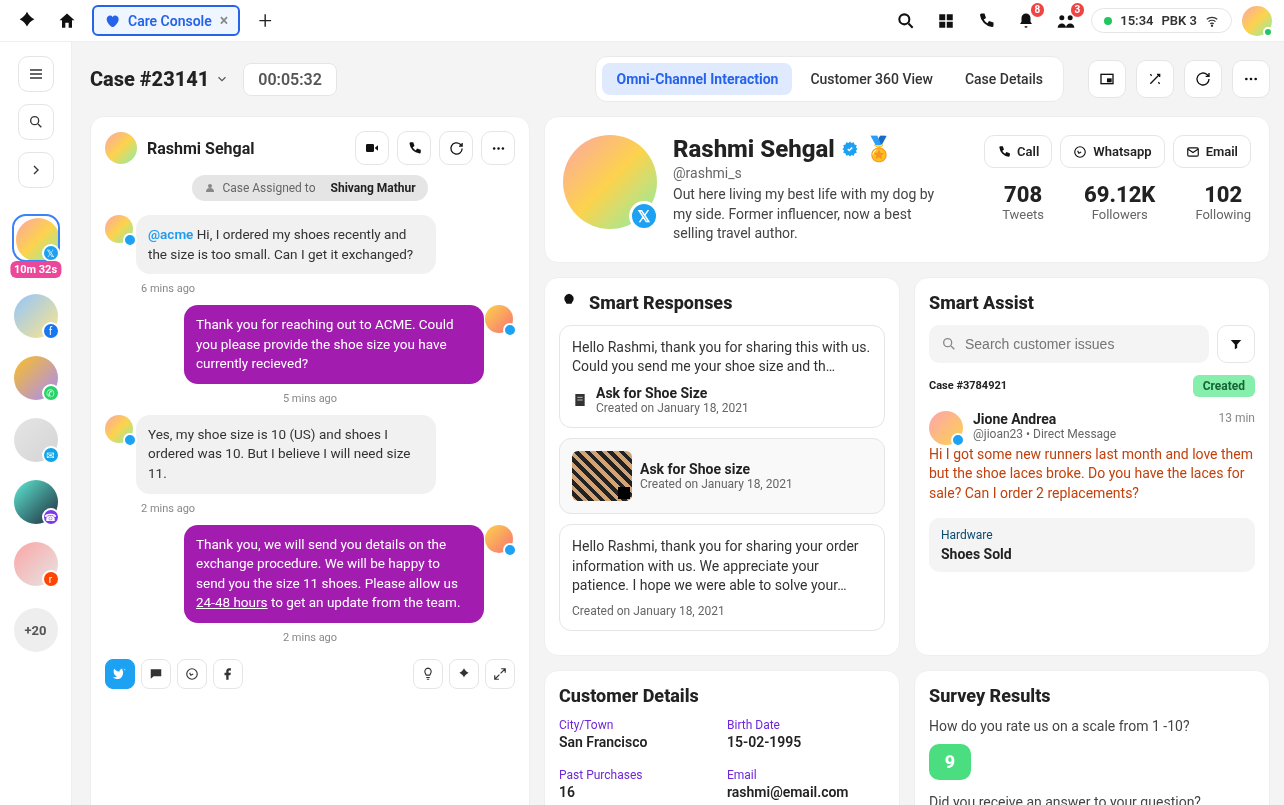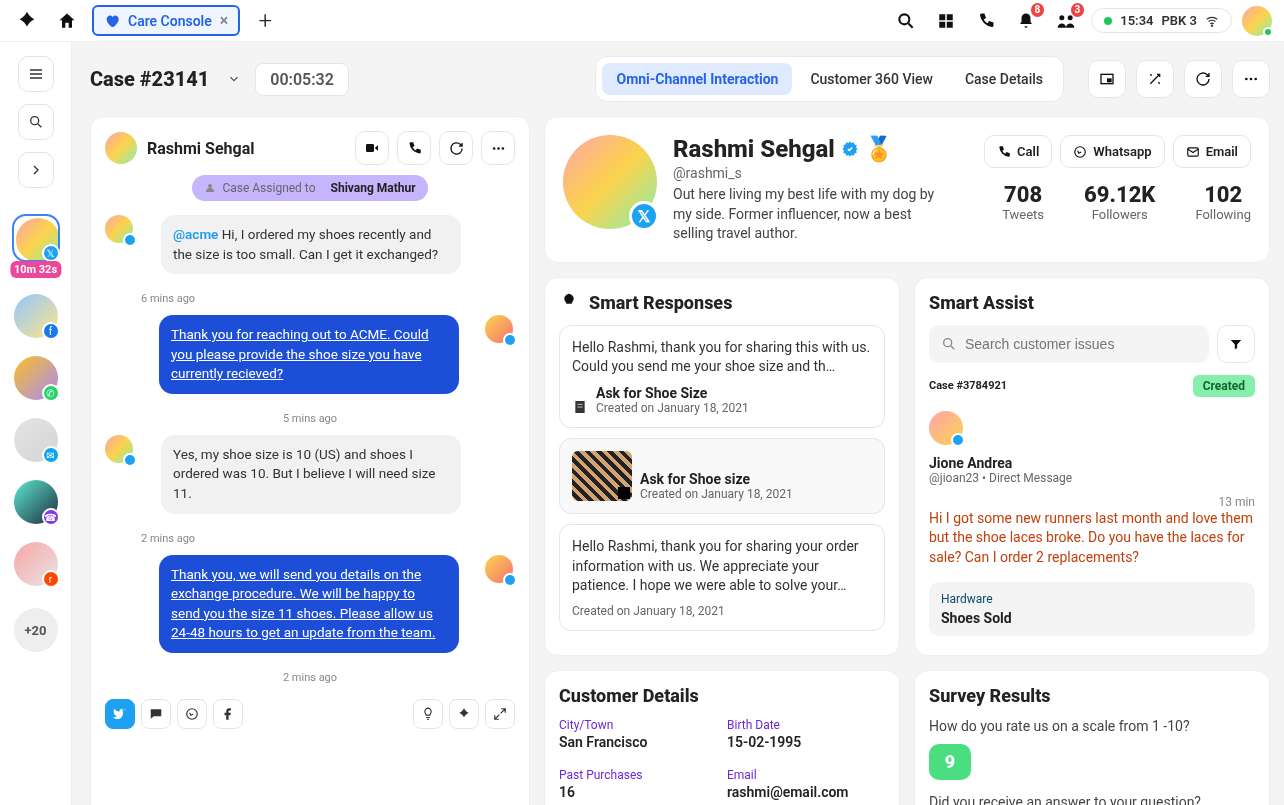--- a/index.html
+++ b/index.html
@@ -16,39 +16,39 @@
 .nav-rail { width:72px; background:#fff; border-right:1px solid #eee; display:flex; flex-direction:column; align-items:center; padding:14px 0; gap:12px; }
 .rail-btn { width:36px; height:36px; display:flex; align-items:center; justify-content:center; border:1px solid #e5e5e5; border-radius:10px; cursor:pointer; }
 .rail-contact { width:44px; height:44px; border-radius:50%; position:relative; margin-top:6px;}
 .rail-contact .timer { position:absolute; bottom:-18px; left:50%; transform:translateX(-50%); background:#ec4899; color:#fff; font-size:11px; font-weight:700; padding:2px 4px; border-radius:6px; white-space:nowrap;}
 .rail-contact.active { outline:2px solid #3b82f6; border-radius:12px; padding:2px;}
 .rail-contact .net { position:absolute; bottom:-2px; right:-2px; width:18px; height:18px; border-radius:50%; border:2px solid #fff; display:flex; align-items:center; justify-content:center; font-size:10px; color:#fff;}
 .net.tw{background:#1da1f2;} .net.fb{background:#1877f2;} .net.wa{background:#25d366;} .net.ms{background:#0ea5e9;} .net.vb{background:#7c3aed;} .net.rd{background:#ff4500;}
 .more-pill { width:44px;height:44px;border-radius:50%; background:#eee; display:flex;align-items:center;justify-content:center;font-weight:700;color:#555;font-size:13px; margin-top:10px;}
 .main { flex:1; overflow:auto; padding:14px 14px 14px 18px; }
 .case-bar { display:flex; align-items:center; gap:14px; margin-bottom:14px;}
-.case-id { font-size:20px; font-weight:800; display:flex; align-items:center; gap:18px;}
+.case-id { font-size:20px; font-weight:800; display:flex; align-items:center; gap:6px;}
 .timer-box{ border:1px solid #e5e5e5; border-radius:8px; padding:6px 14px; font-weight:600; color:#555; background:#fff;}
 .pill-tabs{ display:flex; background:#fff; border:1px solid #e9e9e9; border-radius:12px; padding:6px; gap:4px; margin-left:auto;}
 .pill-tab{ padding:8px 14px; border-radius:8px; font-size:14px; color:#333; cursor:pointer; font-weight:500;}
 .pill-tab.active{ background:#e0eaff; color:#2563eb; font-weight:700;}
 .case-actions{ display:flex; gap:10px; margin-left:10px;}
 .sq-btn { width:38px;height:38px; background:#fff; border:1px solid #e5e5e5; border-radius:10px; display:flex; align-items:center; justify-content:center; cursor:pointer;}
 .grid { display:grid; grid-template-columns: 440px 1fr; gap:14px;}
 .card { background:#fff; border-radius:14px; border:1px solid #eee; padding:14px; }
 .conv-header { display:flex; align-items:center; gap:10px; margin-bottom:10px;}
 .conv-header .hactions{ margin-left:auto; display:flex; gap:8px;}
 .hactions .mini{ width:34px; height:34px; border:1px solid #e5e5e5; border-radius:10px; display:flex; align-items:center; justify-content:center; cursor:pointer;}
-.assign-chip{ display:flex; align-items:center; justify-content:center; gap:6px; background:#c4b5fd; border-radius:20px; padding:6px 12px; font-size:12px; color:#666; margin:4px auto 14px; width:fit-content;}
+.assign-chip{ display:flex; align-items:center; justify-content:center; gap:6px; background:#e5e5e5; border-radius:20px; padding:6px 12px; font-size:12px; color:#666; margin:4px auto 14px; width:fit-content;}
 .assign-chip b{color:#222;}
-.msg-row{ display:flex; gap:26px; margin-bottom:18px;}
+.msg-row{ display:flex; gap:1px; margin-bottom:8px;}
 .msg-row.right{ flex-direction:row-reverse;}
 .bubble{ padding:10px 12px; border-radius:14px; font-size:13.5px; line-height:1.45; max-width:300px;}
 .bubble.in{ background:#f1f1f1; color:#333;}
-.bubble.out{ background:#1d4ed8; color:#fff;text-decoration:underline;}
+.bubble.out{ background:#a21caf; color:#fff;}
 .mention{color:#1d9bf0; font-weight:600;}
 .msg-time{ font-size:11px; color:#888; padding:0 36px 10px; }
 .msg-time.r{text-align:center;}
 .mini-av{position:relative;width:30px;height:30px;}
 .mini-av .av{width:28px;height:28px;border-radius:50%;}
 .mini-av .net{position:absolute;bottom:-2px;right:-2px;width:14px;height:14px;border-radius:50%;border:2px solid #fff;}
 .composer{ border-top:1px solid transparent; margin-top:4px;}
 .comp-icons{ display:flex; gap:6px; margin-bottom:8px; align-items:center;}
 .comp-icon{ width:30px; height:30px; display:flex; align-items:center; justify-content:center; border:1px solid #e5e5e5; border-radius:8px; cursor:pointer; font-size:13px;}
 .comp-icon.active{ background:#1da1f2; color:#fff; border-color:#1da1f2;}
@@ -66,32 +66,32 @@
 .contact-btns{display:flex; gap:8px; margin-left:auto;}
 .contact-btn{ display:flex;align-items:center;gap:6px; border:1px solid #e5e5e5; border-radius:10px; padding:8px 12px; font-weight:600; font-size:13px; cursor:pointer;}
 .stats{display:flex; gap:40px; margin-left:auto; margin-top:14px;}
 .stat{text-align:center;}
 .stat .n{font-size:22px;font-weight:800;}
 .stat .l{font-size:13px;color:#666;}
 .two-col{ display:grid; grid-template-columns:1fr 1fr; gap:14px;}
 .section-title{ font-size:18px; font-weight:800; display:flex; align-items:center; gap:10px; margin-bottom:12px;}
 .sr-card{ border:1px solid #e5e5e5; border-radius:12px; padding:12px; margin-bottom:10px;}
 .sr-snippet{font-size:14px; color:#333; line-height:1.4; margin-bottom:8px;}
-.sr-meta{display:flex; gap:8px; align-items:flex-end;}
+.sr-meta{display:flex; gap:8px; align-items:center;}
 .sr-title{font-weight:700;font-size:14px;}
 .sr-date{font-size:12px;color:#666;}
 .sr-thumb{width:60px;height:50px;border-radius:6px;background:repeating-linear-gradient(45deg,#d4a373,#d4a373 4px,#222 4px,#222 8px);position:relative;flex-shrink:0;}
 .sr-thumb::after{content:"";position:absolute;bottom:2px;right:2px;width:12px;height:12px;background:#000;}
 .search-box{display:flex;align-items:center;gap:8px; background:#f4f4f5;border-radius:10px;padding:8px 12px;flex:1;}
 .search-box input{border:0;background:transparent;outline:0;font-size:14px;flex:1;}
 .filter-btn{width:38px;height:38px;border:1px solid #e5e5e5;border-radius:10px;display:flex;align-items:center;justify-content:center;}
 .case-chip{display:flex;align-items:center;justify-content:space-between;margin-top:12px;}
 .case-chip .cid{font-weight:700;font-size:11px;}
 .resolved{background:#86efac;color:#166534;font-size:12px;font-weight:700;padding:4px 10px;border-radius:6px;}
-.assist-user{display:flex;gap:10px;align-items:flex-start;margin-top:14px;flex-direction:column;}
+.assist-user{display:flex;gap:10px;align-items:flex-start;margin-top:14px;}
 .assist-user .av{width:34px;height:34px;border-radius:50%;position:relative;flex-shrink:0;}
 .assist-user .av .net{position:absolute;bottom:-2px;right:-2px;width:14px;height:14px;border-radius:50%;border:2px solid #fff;}
 .assist-user .uname{font-weight:700;font-size:14px;}
 .assist-user .uh{color:#666;font-size:12px;}
 .assist-user .tm{color:#888;font-size:12px;margin-left:auto;}
 .assist-msg{font-size:14px;color:#c2410c;line-height:1.4;}
 .tag-box{background:#f4f4f5;border-radius:10px;padding:10px 12px;margin-top:14px;}
 .tag-label{font-size:12px;color:#0c4a6e;margin-bottom:4px;}
 .tag-val{font-weight:700;font-size:14px;}
 .detail-grid{display:grid;grid-template-columns:1fr 1fr;gap:18px 10px;margin-top:4px;}

